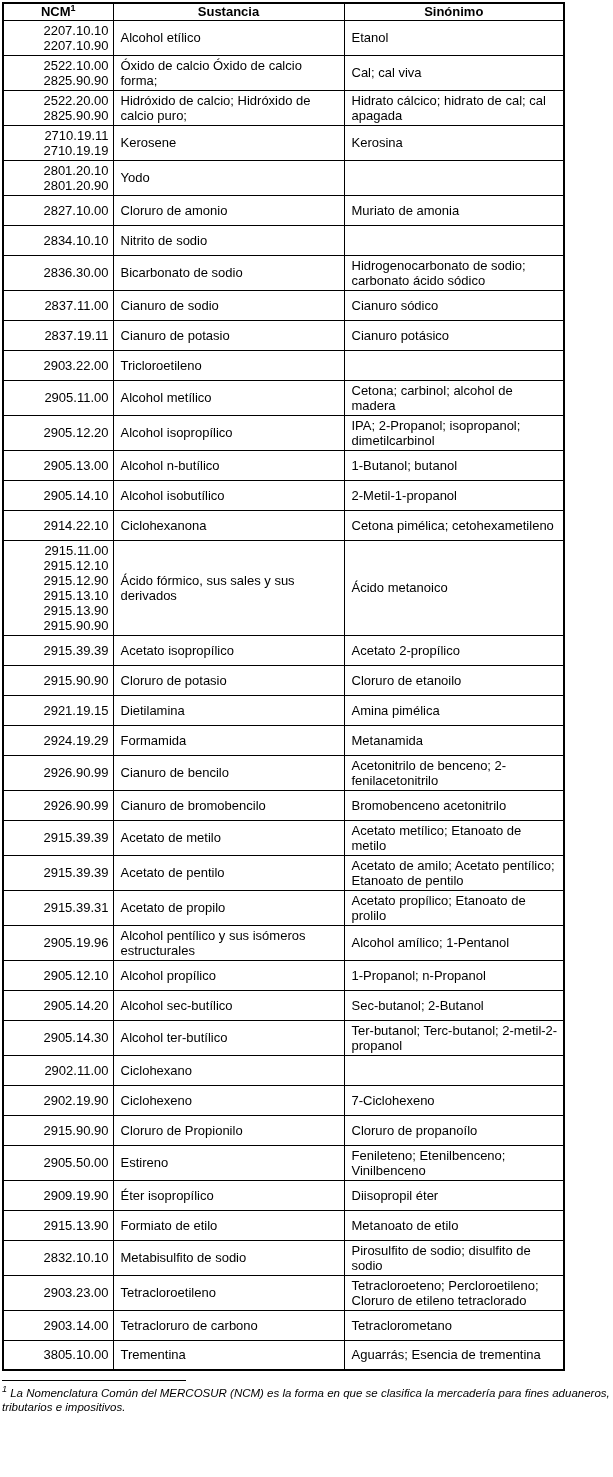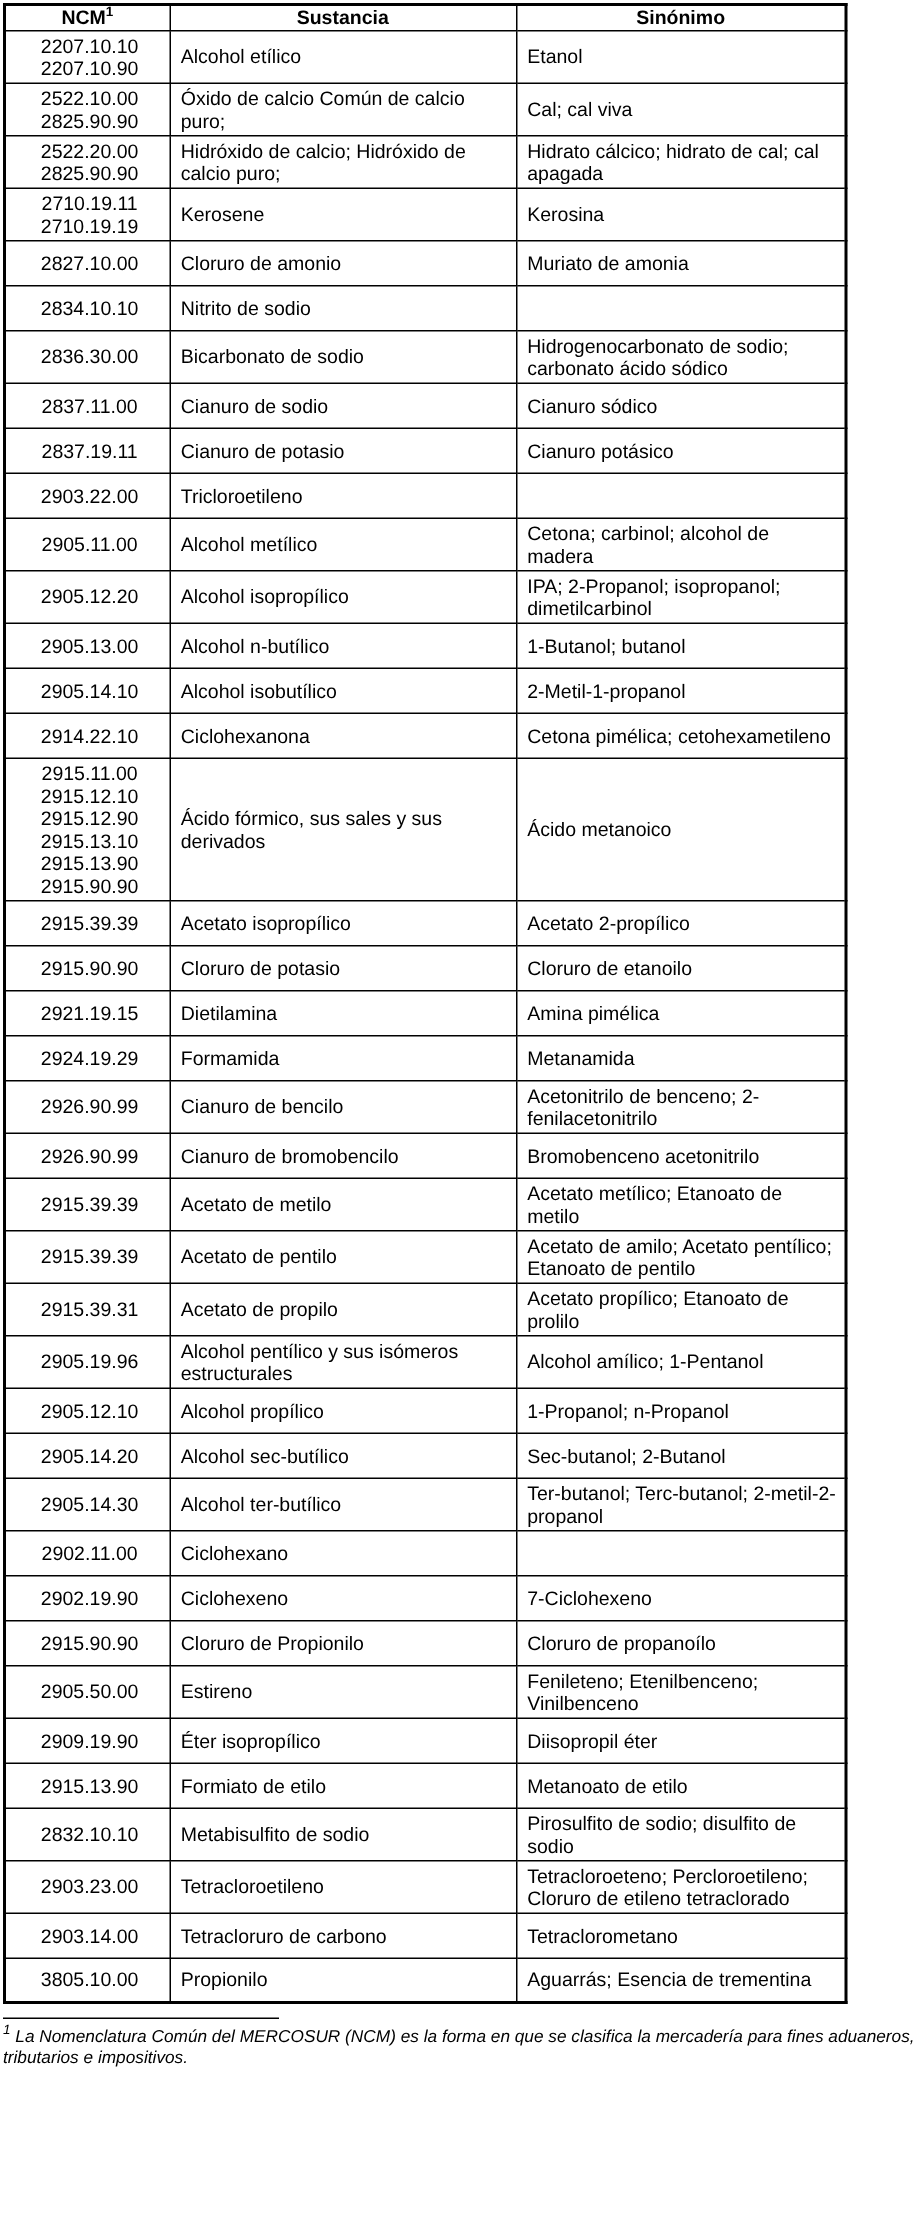--- a/index.html
+++ b/index.html
@@ -38,21 +38,21 @@
     font-weight: bold;
     text-align: center;
     height: 17px;
     padding: 0 2px;
   }
   table.subst-table td {
     height: 30px;
     padding: 2px 4px 2px 7px;
   }
   td.ncm-cell {
-    text-align: center;
+    text-align: right;
     padding: 2px 2px;
   }
   .ncm-line { white-space: nowrap; }
   sup { font-size: 9px; line-height: 0; }
   .footnote-sep {
     width: 184px;
     height: 0;
     border-top: 1px solid #000;
     margin: 9px 0 5px 0;
   }
@@ -89,38 +89,46 @@
             <div class="ncm-line">2207.10.90</div>
           </td>
       <td class="sust-cell">Alcohol etílico</td>
       <td class="sin-cell">Etanol</td>
     </tr>
         <tr>
       <td class="ncm-cell">
             <div class="ncm-line">2522.10.00</div>
             <div class="ncm-line">2825.90.90</div>
           </td>
-      <td class="sust-cell">Óxido de calcio Común de calcio puro;</td>
+      <td class="sust-cell">Óxido de calcio Óxido de calcio forma;</td>
       <td class="sin-cell">Cal; cal viva</td>
     </tr>
         <tr>
       <td class="ncm-cell">
             <div class="ncm-line">2522.20.00</div>
             <div class="ncm-line">2825.90.90</div>
           </td>
       <td class="sust-cell">Hidróxido de calcio; Hidróxido de calcio puro;</td>
       <td class="sin-cell">Hidrato cálcico; hidrato de cal; cal apagada</td>
     </tr>
         <tr>
       <td class="ncm-cell">
             <div class="ncm-line">2710.19.11</div>
             <div class="ncm-line">2710.19.19</div>
           </td>
       <td class="sust-cell">Kerosene</td>
       <td class="sin-cell">Kerosina</td>
+    </tr>
+        <tr>
+      <td class="ncm-cell">
+            <div class="ncm-line">2801.20.10</div>
+            <div class="ncm-line">2801.20.90</div>
+          </td>
+      <td class="sust-cell">Yodo</td>
+      <td class="sin-cell"></td>
     </tr>
         <tr>
       <td class="ncm-cell">
             <div class="ncm-line">2827.10.00</div>
           </td>
       <td class="sust-cell">Cloruro de amonio</td>
       <td class="sin-cell">Muriato de amonia</td>
     </tr>
         <tr>
       <td class="ncm-cell">
@@ -355,21 +363,21 @@
       <td class="ncm-cell">
             <div class="ncm-line">2903.14.00</div>
           </td>
       <td class="sust-cell">Tetracloruro de carbono</td>
       <td class="sin-cell">Tetraclorometano</td>
     </tr>
         <tr>
       <td class="ncm-cell">
             <div class="ncm-line">3805.10.00</div>
           </td>
-      <td class="sust-cell">Propionilo</td>
+      <td class="sust-cell">Trementina</td>
       <td class="sin-cell">Aguarrás; Esencia de trementina</td>
     </tr>
       </tbody>
   </table>
 
   <div class="footnote-sep"></div>
 
   <div class="footnotes">
     <p><sup>1</sup><span> La Nomenclatura Común del MERCOSUR (NCM) es la forma en que se clasifica la mercadería para fines aduaneros, tributarios e impositivos.</span></p>
 

